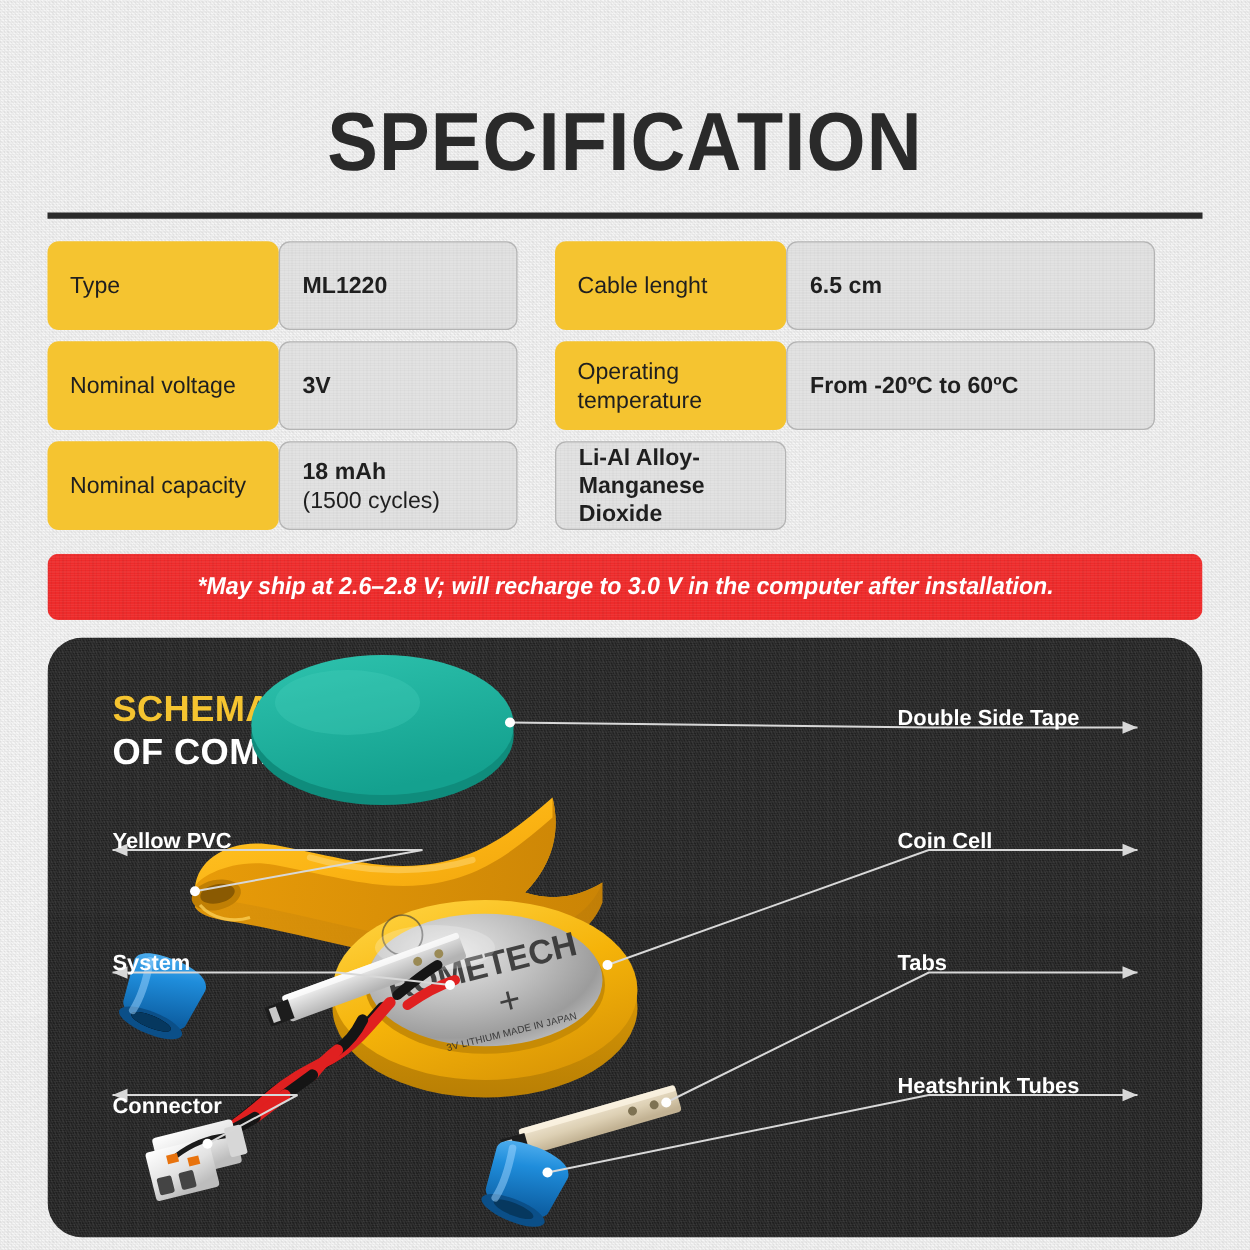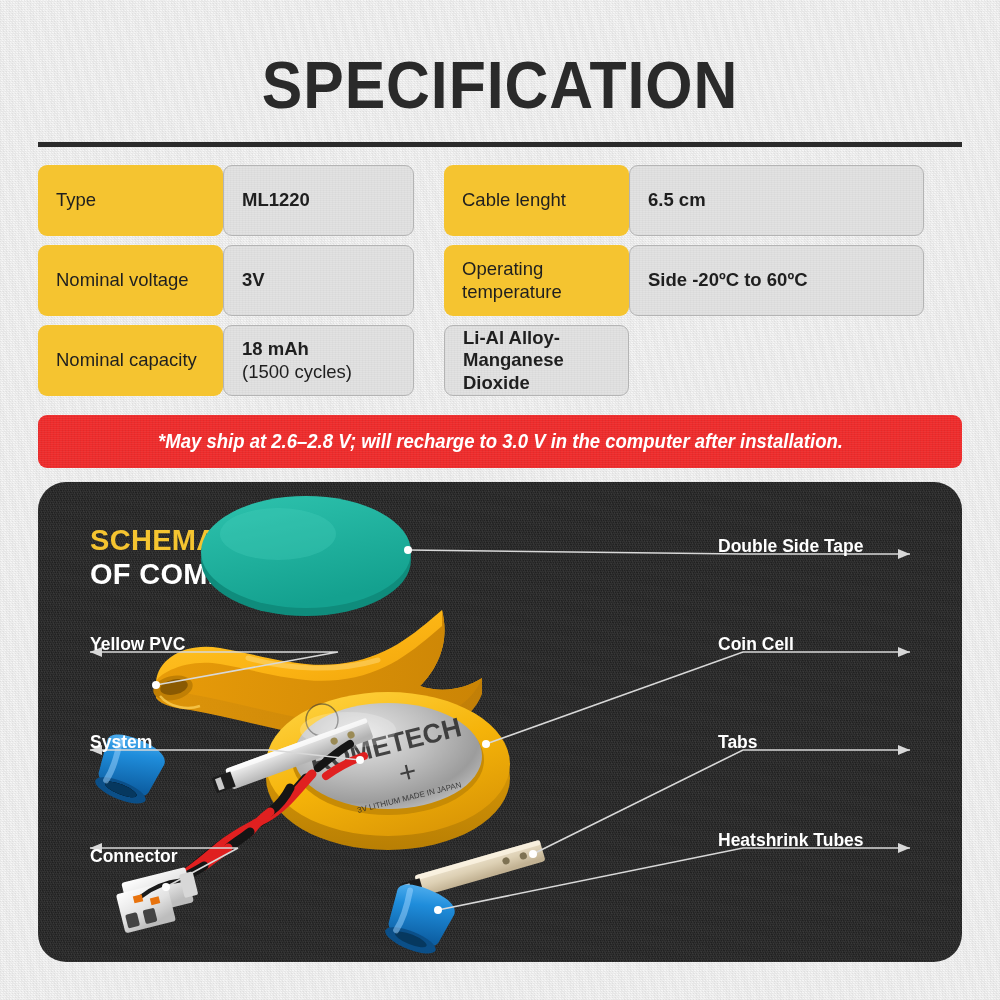--- a/index.html
+++ b/index.html
@@ -13,21 +13,21 @@
   
   .noise-bg {
     position:absolute; inset:0;
     background-color:#ececec;
     background-image:
       repeating-linear-gradient(0deg, rgba(0,0,0,.030) 0 1px, transparent 1px 2px),
       repeating-linear-gradient(90deg, rgba(0,0,0,.025) 0 1px, transparent 1px 3px),
       repeating-linear-gradient(47deg, rgba(255,255,255,.5) 0 1px, transparent 1px 2px);
     z-index:0;
   }
-  .page { position:relative; z-index:1; width:1000px; height:744px; }
+  .page { position:relative; z-index:1; width:1000px; height:744px;margin-top:28px; }
 
   
   .title {
     text-align:center;
     font-size:66px;
     font-weight:bold;
     letter-spacing:1px;
     color:#2a2a2a;
     padding-top:52px;
     font-family:"Liberation Sans", sans-serif;
@@ -143,21 +143,21 @@
       <span>6.5 cm</span>
     </div>
 
     <div class="cell label">Nominal voltage</div>
     <div class="cell value">
       <span>3V</span>
     </div>
     <div class="spacer"></div>
     <div class="cell label">Operating temperature</div>
     <div class="cell value">
-      <span>Side -20ºC to 60ºC</span>
+      <span>From -20ºC to 60ºC</span>
     </div>
 
     <div class="cell label">Nominal capacity</div>
     <div class="cell value">
       <div>
         <div>18 mAh</div>
         <div class="sub">(1500 cycles)</div>
       </div>
     </div>
     <div class="spacer"></div>

